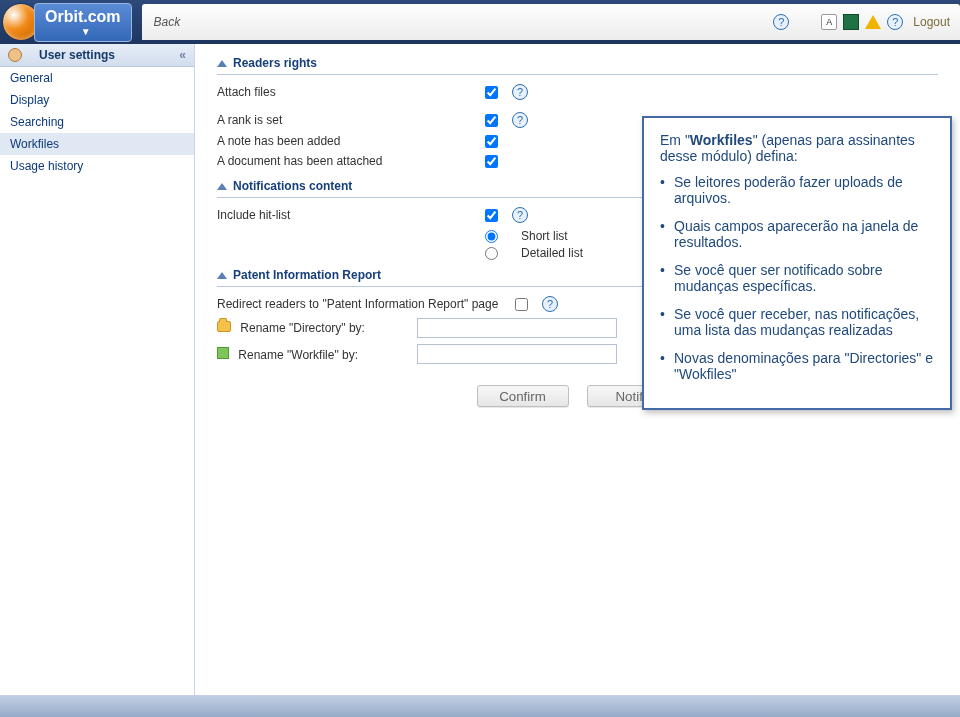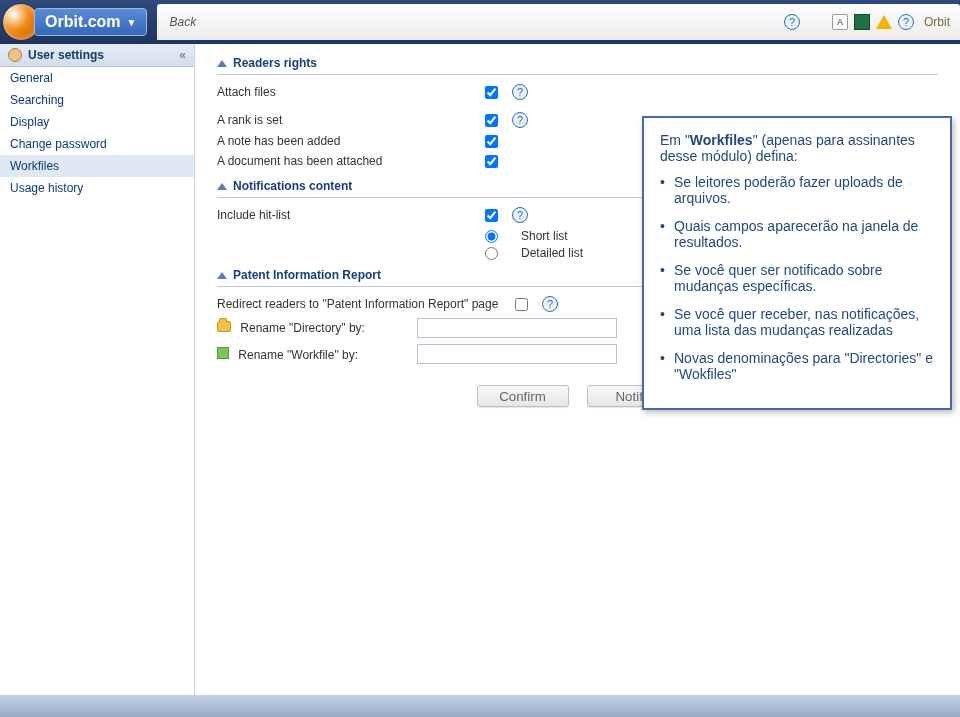--- a/index.html
+++ b/index.html
@@ -1,32 +1,32 @@
 <!DOCTYPE html>
 <html><head>
 <meta charset="utf-8">
 <style>
 * { box-sizing: border-box; margin: 0; padding: 0; }
 body { font-family: Arial, sans-serif; font-size: 12px; color: #333; background: #fff; width: 960px; height: 717px; overflow: hidden; }
 .topbar { height: 44px; background: linear-gradient(#2c4a7a, #1e3560); display: flex; align-items: center; position: relative; }
 .logo-wrap { display: flex; align-items: center; height: 44px; }
 .logo-swirl { width: 38px; height: 38px; background: radial-gradient(circle at 30% 30%, #fff, #f28c1a 40%, #d86f00 70%); border-radius: 50%; margin: 3px 0 3px 2px; border: 1px solid #1e3560; box-shadow: inset 0 0 6px rgba(255,255,255,0.6); }
-.logo-text-box { background: linear-gradient(#5a8bd6, #3368b8); border: 1px solid #9db8e0; border-radius: 4px; padding: 4px 10px; margin-left: -6px; display:flex; align-items:center; }
+.logo-text-box { background: linear-gradient(#5a8bd6, #3368b8); border: 1px solid #9db8e0; border-radius: 4px; padding: 4px 10px; margin-left: -6px; display:flex; align-items:center;flex-direction:column; }
 .logo-text { color: #fff; font-weight: bold; font-size: 16px; }
 .logo-drop { color:#fff; margin-left:6px; font-size:10px; }
 .menu-strip { background: linear-gradient(#fefefe, #ececec); flex: 1; height: 36px; margin-left: 10px; border-radius: 3px 3px 0 0; display: flex; align-items: center; padding: 0 12px; position: relative; }
 .back-link { color: #555; cursor: pointer; font-style: italic; }
 .menu-right { position: absolute; right: 10px; display: flex; align-items: center; gap: 6px; }
 .icon-sm { width: 16px; height: 16px; display: inline-block; }
 .logout { color: #7a6a3a; cursor: pointer; margin-left: 4px; }
 .help-q { width:16px; height:16px; border-radius:50%; border:1px solid #2a6fb5; color:#2a6fb5; font-size:11px; text-align:center; line-height:14px; background:#e8f1fb; cursor:pointer; display:inline-block; }
 .content { display: flex; height: calc(717px - 44px - 22px); }
 .sidebar { width: 195px; border-right: 1px solid #c9d6e8; }
 .sidebar-head { background: linear-gradient(#e6edf7, #d2dded); border-bottom: 1px solid #b9c9de; padding: 4px 8px; display: flex; align-items: center; justify-content: space-between; }
-.sidebar-head-title { color: #173a6a; font-weight: bold; display:flex; align-items:flex-end; gap:6px; }
+.sidebar-head-title { color: #173a6a; font-weight: bold; display:flex; align-items:flex-end; gap:17px; }
 .collapse { color: #6b86a8; font-weight: bold; cursor: pointer; }
 .side-list { list-style: none; }
 .side-list li { padding: 4px 10px; color: #0b3a7a; cursor: pointer; }
 .side-list li.active { background: #dfe8f3; }
 .main { flex: 1; position: relative; padding: 4px 0 0 0; background: #fff; }
 .section { margin: 6px 22px 2px 22px; }
 .legend { color: #163f7c; font-weight: bold; border-bottom: 1px solid #b9c9de; padding: 2px 0 4px 0; display: flex; align-items: center; gap: 6px; margin-bottom: 6px; }
 .tri { width: 0; height: 0; border-left: 5px solid transparent; border-right: 5px solid transparent; border-bottom: 7px solid #5a7fb5; display:inline-block; }
 .row { display: flex; align-items: center; padding: 3px 0; }
 .row-label { width: 260px; color: #333; }
@@ -59,39 +59,38 @@
   </div>
   <div class="menu-strip">
     <span class="back-link">Back</span>
     <div class="menu-right">
       <span class="help-q">?</span>
       <span style="width:20px"></span>
       <span class="icon-sm" style="border:1px solid #999;border-radius:2px;background:#fff;font-size:9px;text-align:center;line-height:14px;">A</span>
       <span class="icon-sm" style="background:#207245;border:1px solid #0f4a29;"></span>
       <span class="icon-sm" style="width:0;height:0;border-left:8px solid transparent;border-right:8px solid transparent;border-bottom:14px solid #f0b400;"></span>
       <span class="help-q">?</span>
-      <span class="logout">Orbit</span>
+      <span class="logout">Logout</span>
     </div>
   </div>
 </div>
 
 <div class="content">
   <div class="sidebar">
     <div class="sidebar-head">
       <span class="sidebar-head-title">
         <span style="width:14px;height:14px;border-radius:50%;background:#f0c089;border:1px solid #b07a3a;display:inline-block;"></span>
         <span>User settings</span>
       </span>
       <span class="collapse">«</span>
     </div>
     <ul class="side-list">
       <li>General</li>
+      <li>Display</li>
       <li>Searching</li>
-      <li>Display</li>
-      <li>Change password</li>
       <li class="active">Workfiles</li>
       <li>Usage history</li>
     </ul>
   </div>
 
   <div class="main">
 
     <div class="section">
       <div class="legend">
         <span class="tri"></span>

